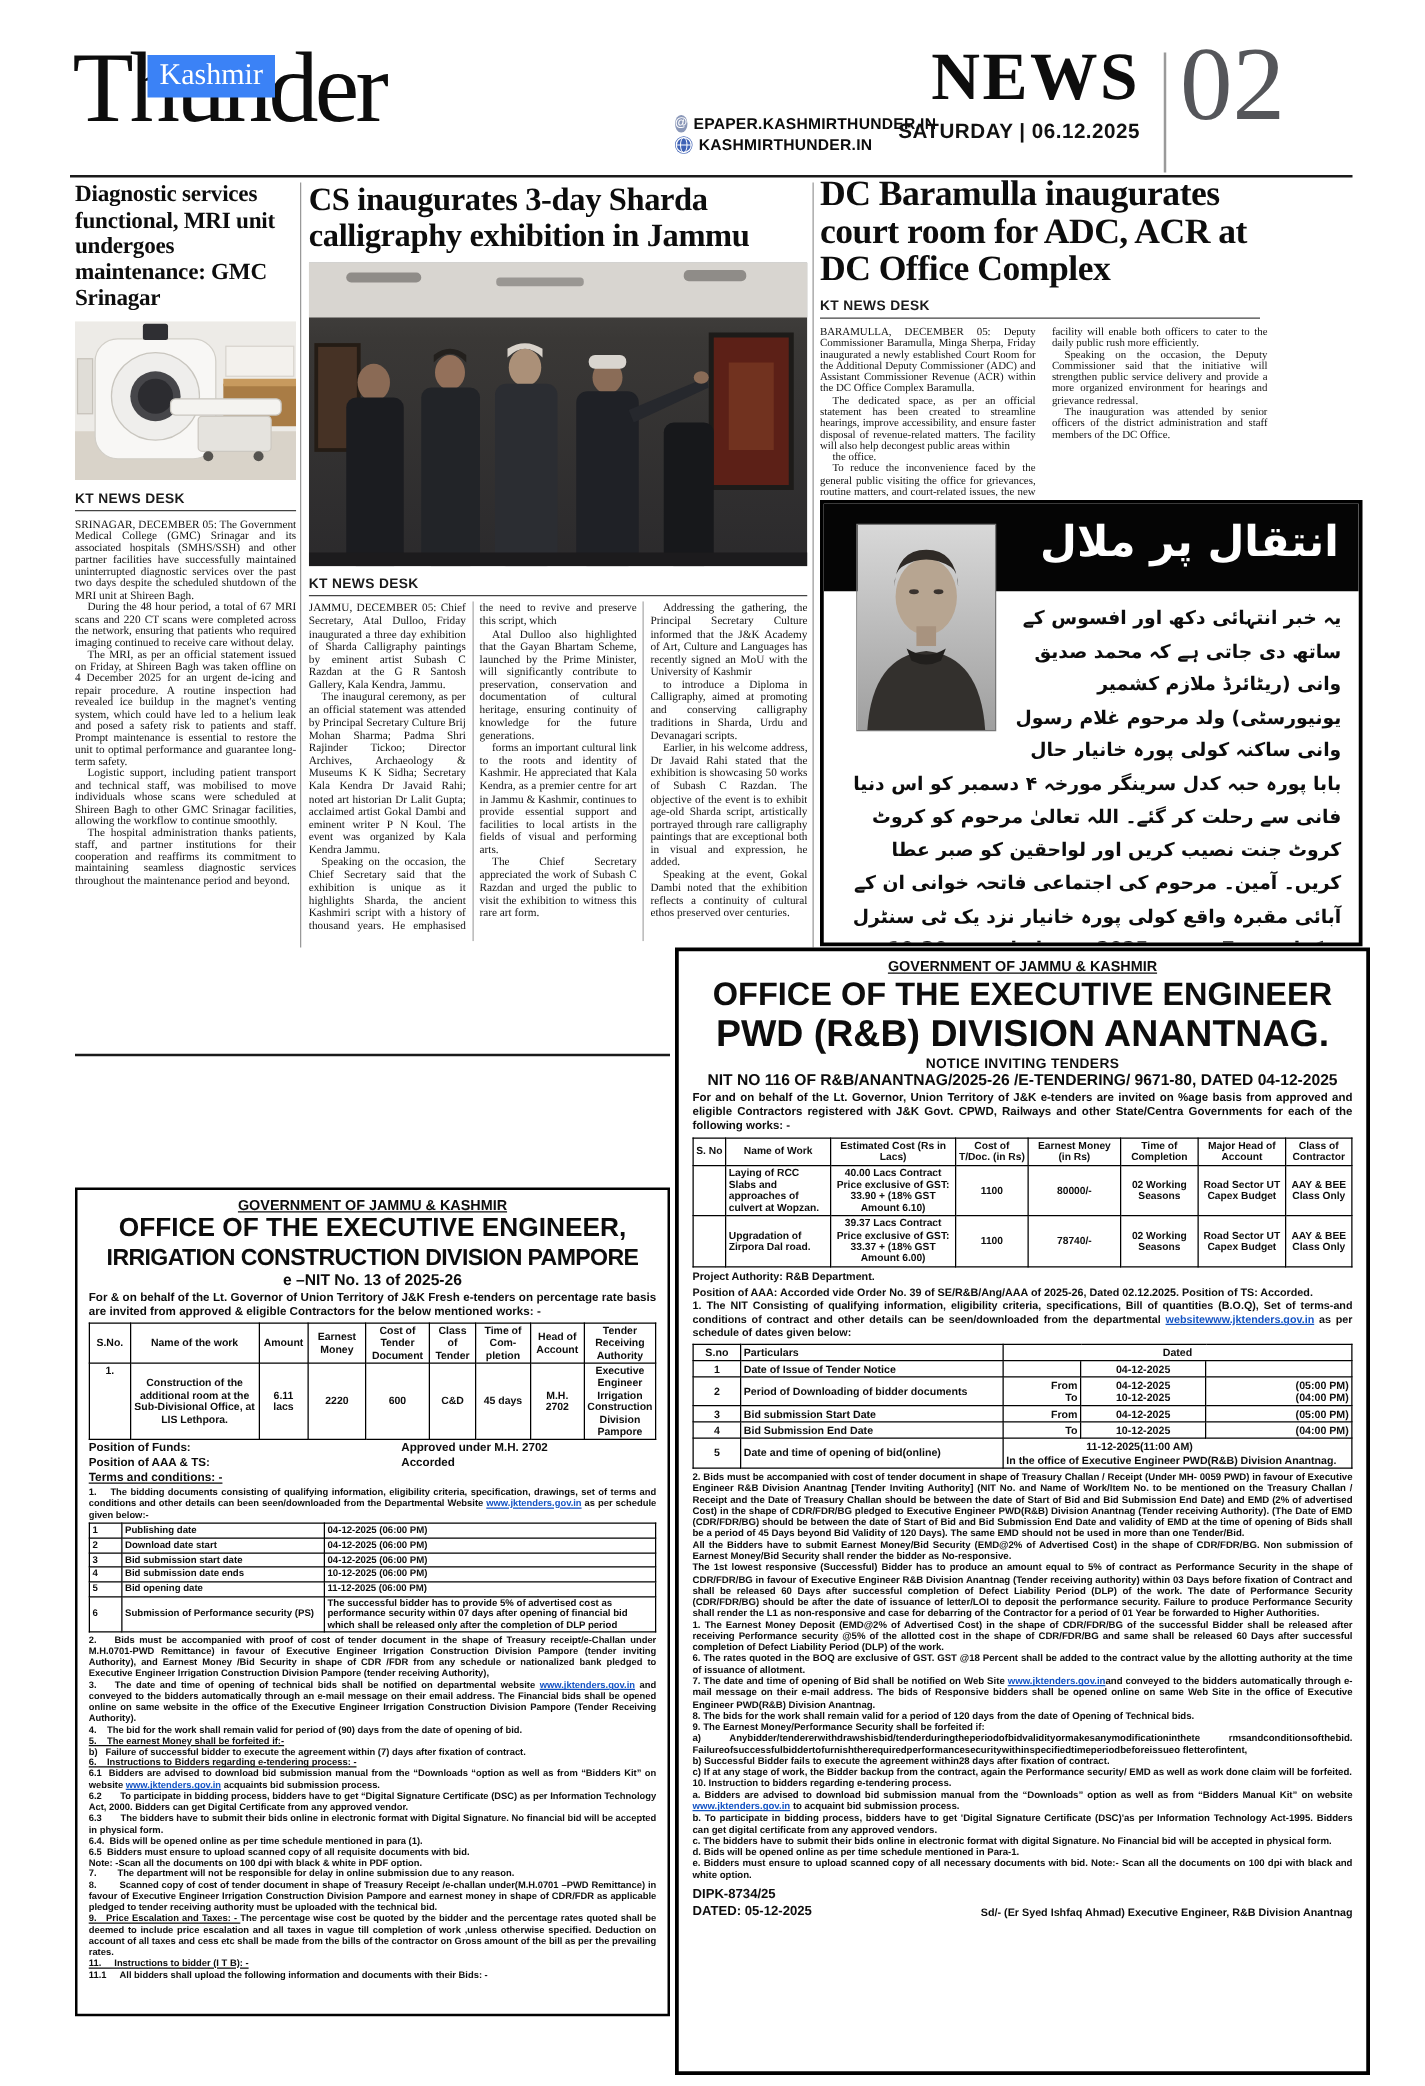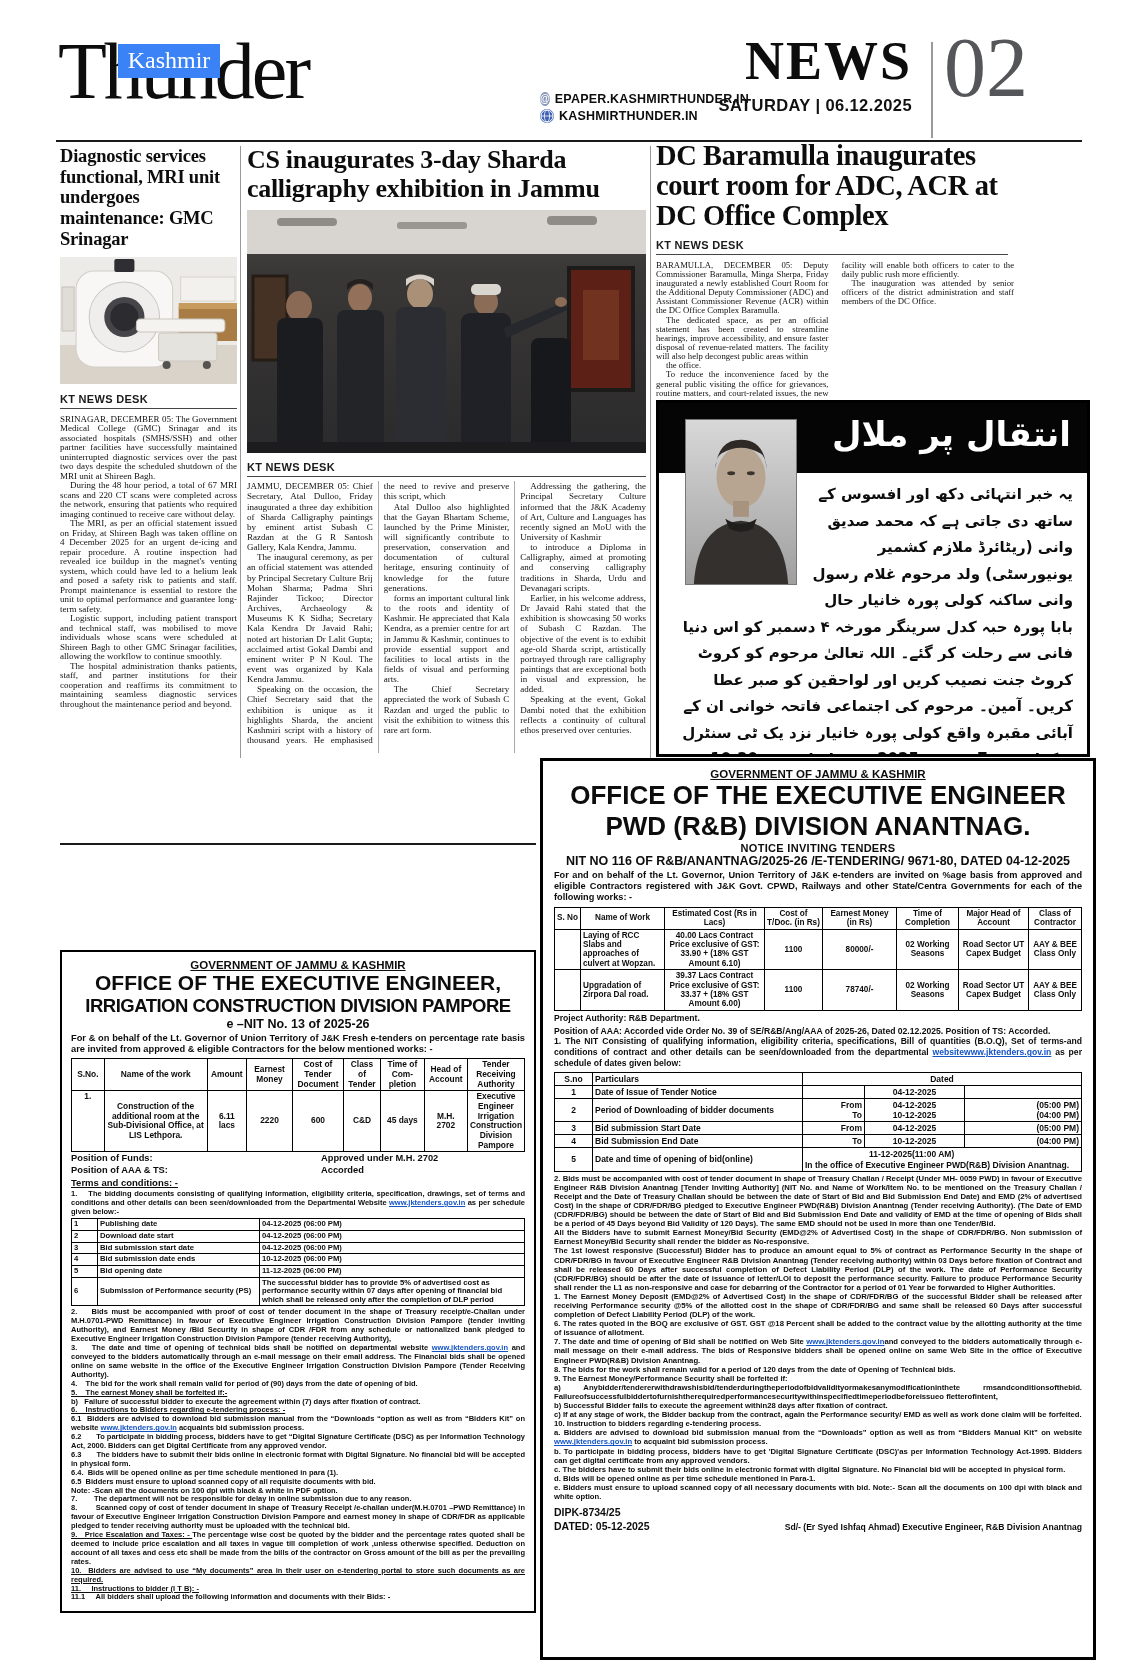--- a/index.html
+++ b/index.html
@@ -96,21 +96,21 @@
   .tc-head { font:700 9.5px/1.3 "Liberation Sans",sans-serif; margin-top:1px; }
   .tender-l .terms p { font-size:7.5px; line-height:8.9px; }
   .sched-l { margin:2px 0; font-size:7.7px; line-height:1.12; }
   .sched-l td { text-align:left; }
   .sched-l .cn { width:26px; }
   .sched-l .cl { width:162px; }
 
   .tender-r { left:540px; top:758px; width:556px; height:902px; padding:7px 11px; border-width:3px; }
   .tender-r .t-gov { font-size:11.5px; }
   .tender-r .o1 { font-size:26px; }
-  .tender-r .o2 { font-size:26px; }
+  .tender-r .o2 { font-size:30px; }
   .tender-r .t-sub { text-align:center; font-weight:900; font-size:11px; letter-spacing:0.3px; }
   .tender-r .t-nit { font-size:12.5px; }
   .tender-r .t-intro { font-size:9.2px; line-height:1.22; margin-top:2px; }
   .work-r { margin-top:3px; font-size:8.2px; line-height:1.15; }
   .work-r th, .work-r td { text-align:center; }
   .work-r td.nm { text-align:left; }
   .meta-line { font:700 8.6px/1.25 "Liberation Sans",sans-serif; margin-top:2px; }
   .p1-line { font:700 8.6px/1.25 "Liberation Sans",sans-serif; text-align:justify; }
   .sched-r { margin:3px 0 2px 0; font-size:8.5px; line-height:1.2;border-radius:26px; }
   .sched-r td { text-align:left; }
@@ -243,20 +243,21 @@
   </div>
 
   <div class="art-dc">
     <div class="headline">DC Baramulla inaugurates court room for ADC, ACR at DC Office Complex</div>
     <div class="byline">KT NEWS DESK</div>
     <div class="dc-cols body-copy">
       <p>BARAMULLA, DECEMBER 05: Deputy Commissioner Baramulla, Minga Sherpa, Friday inaugurated a newly established Court Room for the Additional Deputy Commissioner (ADC) and Assistant Commissioner Revenue (ACR) within the DC Office Complex Baramulla.</p>
       <p>The dedicated space, as per an official statement has been created to streamline hearings, improve accessibility, and ensure faster disposal of revenue-related matters. The facility will also help decongest public areas within</p>
       <p>the office.</p>
       <p>To reduce the inconvenience faced by the general public visiting the office for grievances, routine matters, and court-related issues, the new facility will enable both officers to cater to the daily public rush more efficiently.</p>
+      <p>Speaking on the occasion, the Deputy Commissioner said that the initiative will strengthen public service delivery and provide a more organized environment for hearings and grievance redressal.</p>
       <p>The inauguration was attended by senior officers of the district administration and staff members of the DC Office.</p>
     </div>
   </div>
 
   <div class="obit">
     <div class="obit-bar">
       <span class="obit-title">انتقال پر ملال</span>
     </div>
     <svg class="obit-photo" viewBox="0 0 112 166" preserveAspectRatio="none">
       <defs>
@@ -375,21 +376,20 @@
       <p class="u">6.&nbsp;&nbsp;&nbsp;&nbsp;Instructions to Bidders regarding e-tendering process: -</p>
       <p><span>6.1&nbsp;&nbsp;Bidders are advised to download bid submission manual from the “Downloads “option as well as from “Bidders Kit” on website </span><span class="link">www.jktenders.gov.in</span><span> acquaints bid submission process.</span></p>
       <p>6.2&nbsp;&nbsp;&nbsp;&nbsp;&nbsp;&nbsp;&nbsp;To participate in bidding process, bidders have to get “Digital Signature Certificate (DSC) as per Information Technology Act, 2000. Bidders can get Digital Certificate from any approved vendor.</p>
       <p>6.3&nbsp;&nbsp;&nbsp;&nbsp;&nbsp;&nbsp;&nbsp;The bidders have to submit their bids online in electronic format with Digital Signature. No financial bid will be accepted in physical form.</p>
       <p>6.4.&nbsp;&nbsp;Bids will be opened online as per time schedule mentioned in para (1).</p>
       <p>6.5&nbsp;&nbsp;Bidders must ensure to upload scanned copy of all requisite documents with bid.</p>
       <p>Note: -Scan all the documents on 100 dpi with black &amp; white in PDF option.</p>
       <p>7.&nbsp;&nbsp;&nbsp;&nbsp;&nbsp;&nbsp;&nbsp;&nbsp;The department will not be responsible for delay in online submission due to any reason.</p>
       <p>8.&nbsp;&nbsp;&nbsp;&nbsp;&nbsp;&nbsp;&nbsp;&nbsp;Scanned copy of cost of tender document in shape of Treasury Receipt /e-challan under(M.H.0701 –PWD Remittance) in favour of Executive Engineer Irrigation Construction Division Pampore and earnest money in shape of CDR/FDR as applicable pledged to tender receiving authority must be uploaded with the technical bid.</p>
       <p><span class="u">9.&nbsp;&nbsp;&nbsp;Price Escalation and Taxes: - </span><span>The percentage wise cost be quoted by the bidder and the percentage rates quoted shall be deemed to include price escalation and all taxes in vague till completion of work ,unless otherwise specified. Deduction on account of all taxes and cess etc shall be made from the bills of the contractor on Gross amount of the bill as per the prevailing rates.</span></p>
-      <p class="u">10.&nbsp;&nbsp;Bidders are advised to use “My documents” area in their user on e-tendering portal to store such documents as are required.</p>
       <p class="u">11.&nbsp;&nbsp;&nbsp;&nbsp;&nbsp;Instructions to bidder (I T B): -</p>
       <p>11.1&nbsp;&nbsp;&nbsp;&nbsp;&nbsp;All bidders shall upload the following information and documents with their Bids: -</p>
 
     </div>
 
   </div>
 
   <div class="tender tender-r">
     <div class="t-gov">GOVERNMENT OF JAMMU &amp; KASHMIR</div>
     <div class="t-office o1">OFFICE OF THE EXECUTIVE ENGINEER</div>

